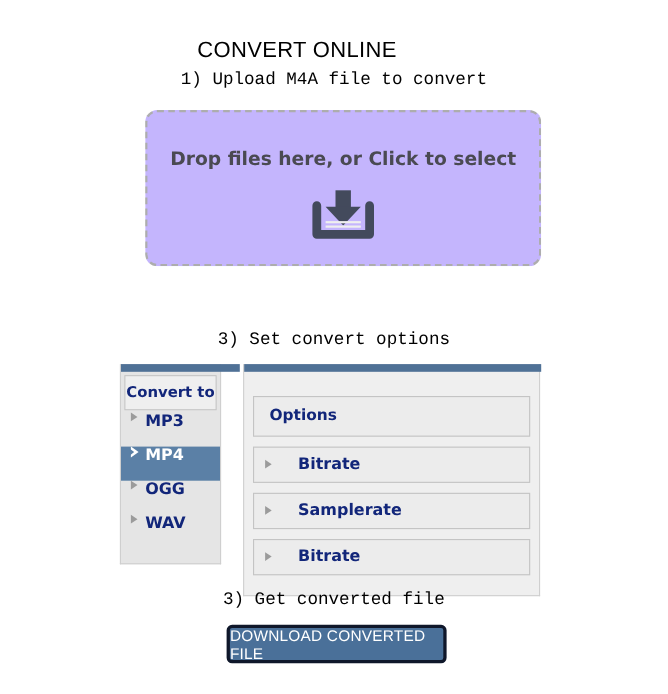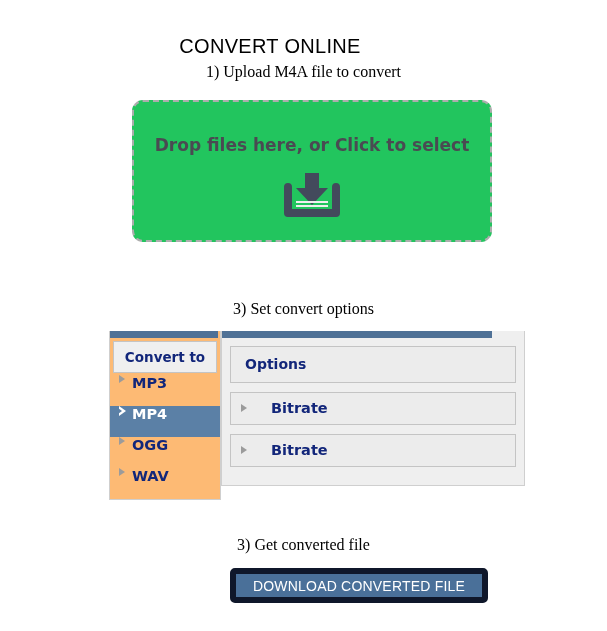--- a/index.html
+++ b/index.html
@@ -28,35 +28,35 @@
     letter-spacing: 0.3px;
     font-family: "Liberation Sans", sans-serif;
   }
   .step-label {
     position: absolute;
     width: 607px;
     left: 0;
     text-align: center;
     font-size: 16px;
     color: #000000;
-    font-family: Liberation Serif, serif;
+    font-family: Liberation Mono, monospace;
   }
   .step1 { top: 63px; }
   .step2 { top: 300px; }
   .step3 { top: 536px; }
 
   
   .dropzone {
     position: absolute;
     left: 132px;
     top: 100px;
     width: 360px;
     height: 142px;
     box-sizing: border-box;
-    background: #22c55e;
+    background: #c4b5fd;
     border: 2px dashed #adadad;
     border-radius: 11px;
     display: flex;
     flex-direction: column;
     align-items: center;
     justify-content: flex-start;
     cursor: pointer;
   }
   .dropzone-text {
     margin-top: 33px;
@@ -77,25 +77,26 @@
     position: absolute;
     left: 109px;
     top: 331px;
   }
 
   
   .sidebar {
     position: absolute;
     left: 0;
     top: 0;
-    width: 112px;
-    background: #fdba74;
+    width: 92px;
+    background: #e5e5e5;
     border: 1px solid #cfcfcf;
     border-top: none;
     box-sizing: border-box;
+    padding-bottom: 13px;
   }
   .sidebar-topbar {
     height: 7px;
     background: #4f7196;
     width: 108px;
     position: absolute;
     left: 0;
     top: 0;
   }
   .sidebar-inner { padding-top: 7px; }
@@ -152,26 +153,26 @@
     border-top: 3px solid transparent;
     border-bottom: 3px solid transparent;
     border-left: 4.5px solid #5b80a6;
   }
 
   
   .options-panel {
     position: absolute;
     left: 112px;
     top: 0;
-    width: 304px;
+    width: 270px;
     box-sizing: border-box;
     background: #efefef;
     border: 1px solid #cfcfcf;
     border-top: none;
-    padding: 7px 8px 18px 8px;
+    padding: 21px 8px 18px 8px;
   }
   .options-topbar {
     position: absolute;
     left: 0;
     top: 0;
     width: 270px;
     height: 7px;
     background: #4f7196;
   }
   .options-header {
@@ -207,35 +208,34 @@
     margin-right: 8px;
     flex: none;
   }
   .accordion-item:first-of-type { margin-top: 9px; }
 
   
   .download-btn {
     position: absolute;
     left: 206px;
     top: 568px;
-    width: 258px;
+    width: 200px;
     height: 35px;
     box-sizing: border-box;
     background: #4a7099;
-    border: 6px solid #0f172a;
+    border: 3px solid #0f172a;
     border-radius: 5px;
     color: #ffffff;
     font-size: 14px;
     letter-spacing: 0.2px;
     display: flex;
     align-items: center;
     justify-content: center;
     cursor: pointer;
     font-family: "Liberation Sans", sans-serif;
-    margin-left: 24px;
   }
 </style>
 </head>
 <body>
 
 <h1 class="page-title">CONVERT ONLINE</h1>
 
 <div class="step-label step1">1) Upload M4A file to convert</div>
 
 <div class="dropzone">
@@ -284,20 +284,24 @@
   <div class="options-panel">
     <div class="options-topbar"></div>
 
     <div class="options-header">Options</div>
 
     <div class="accordion-item">
       <span class="tri"></span>
       <span>Bitrate</span>
     </div>
 
+    <div class="accordion-item">
+      <span class="tri"></span>
+      <span>Samplerate</span>
+    </div>
 
     <div class="accordion-item">
       <span class="tri"></span>
       <span>Bitrate</span>
     </div>
   </div>
 
 </div>
 
 <div class="step-label step3">3) Get converted file</div>

